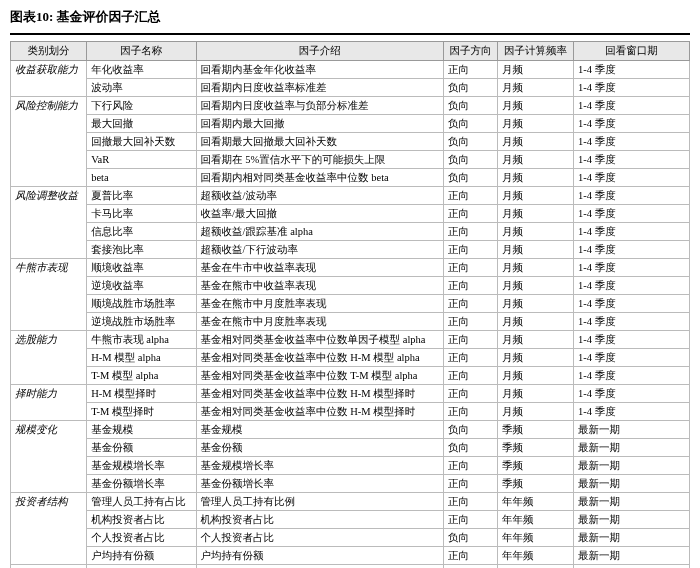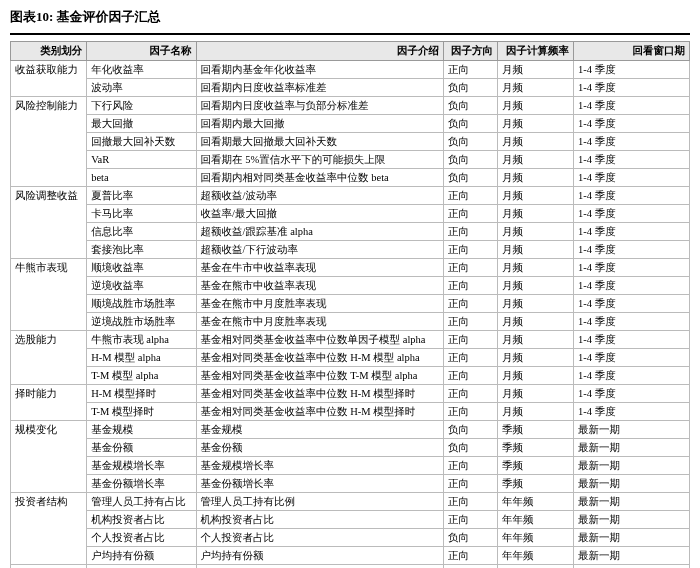--- a/index.html
+++ b/index.html
@@ -25,32 +25,33 @@
     }
     table {
       width: 100%;
       border-collapse: collapse;
       font-size: 10.5px;
     }
     th {
       background: #e8e8e8;
       border: 1px solid #999;
       padding: 2px 4px;
-      text-align: right;
-      font-weight: bold;
+      text-align: center;
+      font-weight: normal;
       white-space: nowrap;
     }
     td {
       border: 1px solid #bbb;
       padding: 1.5px 4px;
       vertical-align: middle;
     }
     .category-cell {
       font-weight: normal;
       vertical-align: top;
+      font-style: italic;
     }
   </style>
 </head>
 <body>
 
 <div class="title">图表10: 基金评价因子汇总</div>
 
 <table>
   <thead>
     <tr>

